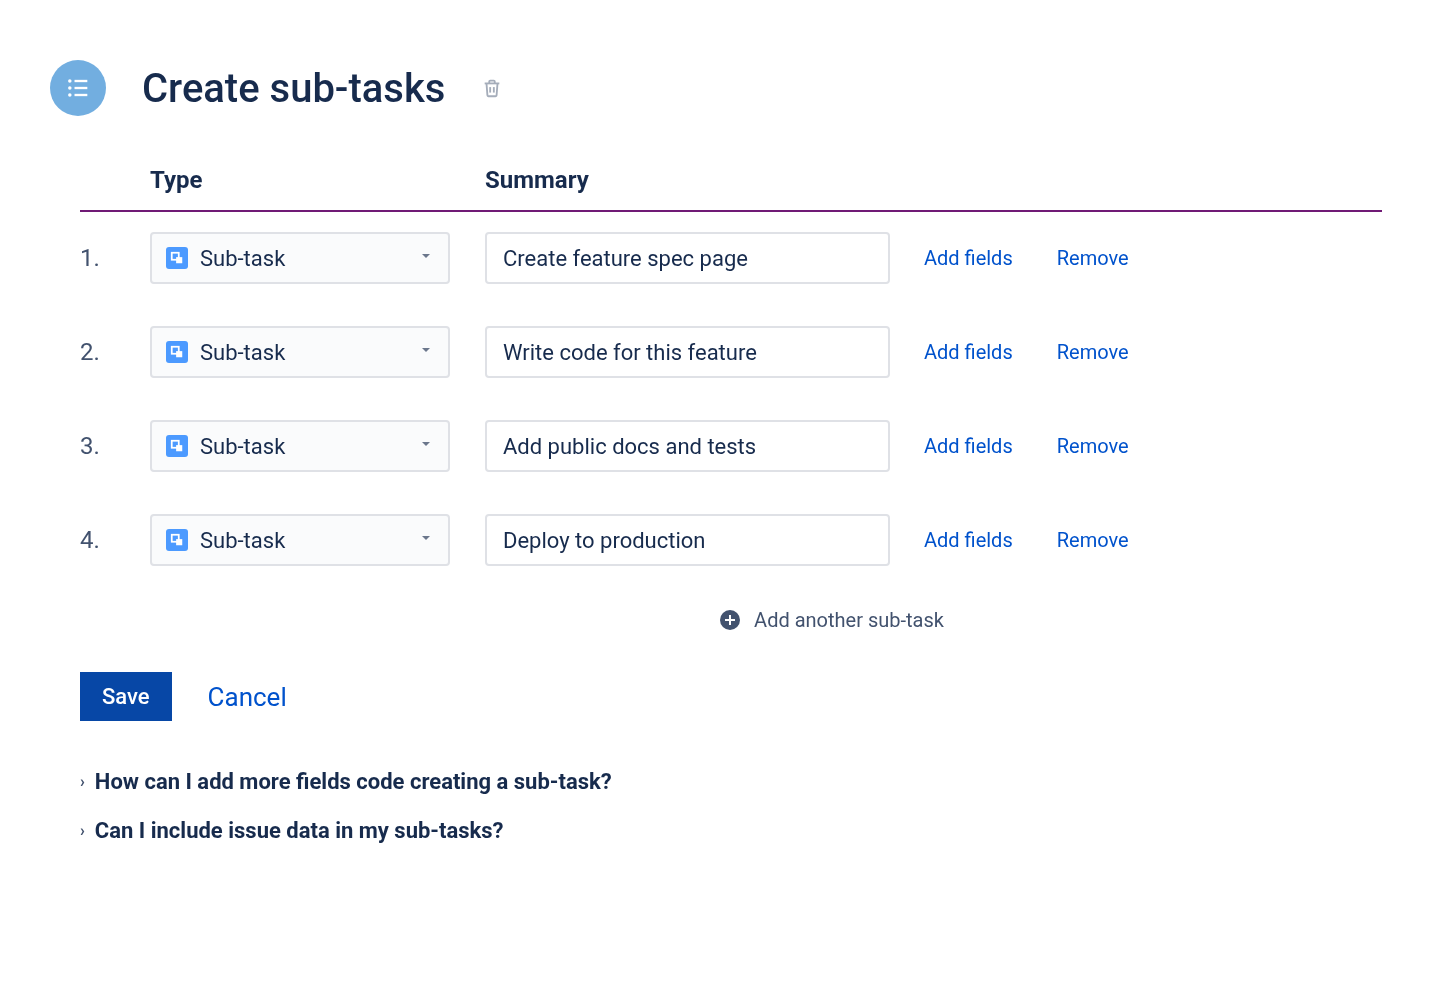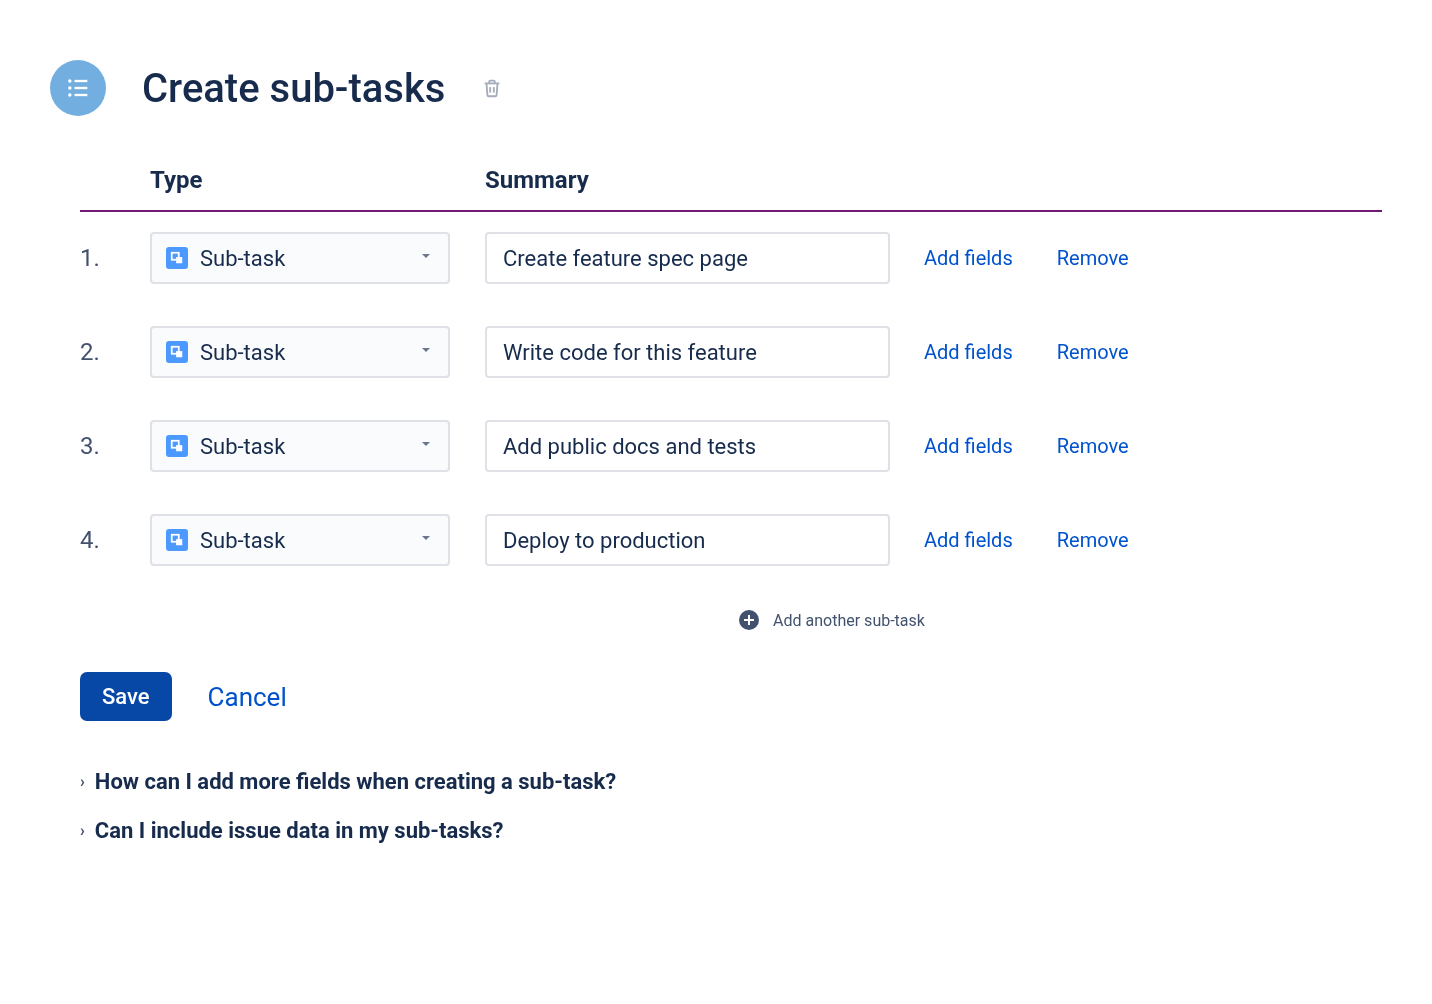--- a/index.html
+++ b/index.html
@@ -142,21 +142,21 @@
       font-size: 20px;
       color: #0052cc;
       cursor: pointer;
       font-weight: 400;
     }
     .add-another {
       display: flex;
       align-items: center;
       justify-content: center;
       gap: 12px;
-      font-size: 16px;
+      font-size: 20px;
       color: #42526e;
       margin: 20px 0 40px 0;
       cursor: pointer;
       padding-left: 200px;
     }
     .add-another .plus-circle {
       width: 24px;
       height: 24px;
       display: inline-flex;
       align-items: center;
@@ -169,21 +169,21 @@
     .footer-buttons {
       display: flex;
       align-items: center;
       gap: 36px;
       margin-bottom: 48px;
     }
     .btn-save {
       background: #0747a6;
       color: #ffffff;
       border: none;
-      border-radius: 7px;
+      border-radius: 0;
       padding: 12px 22px;
       font-size: 22px;
       font-weight: 500;
       cursor: pointer;
       font-family: inherit;
     }
     .btn-cancel {
       color: #0052cc;
       font-size: 26px;
       cursor: pointer;
@@ -341,19 +341,19 @@
     <span>Add another sub-task</span>
   </div>
 
   <div class="footer-buttons">
     <button class="btn-save">Save</button>
     <button class="btn-cancel">Cancel</button>
   </div>
 
   <div class="help-item">
     <span class="help-chevron">›</span>
-    <span>How can I add more fields when creating a sub-task?</span>
+    <span>How can I add more fields code creating a sub-task?</span>
   </div>
   <div class="help-item">
     <span class="help-chevron">›</span>
     <span>Can I include issue data in my sub-tasks?</span>
   </div>
 </div>
 
 </body></html>

